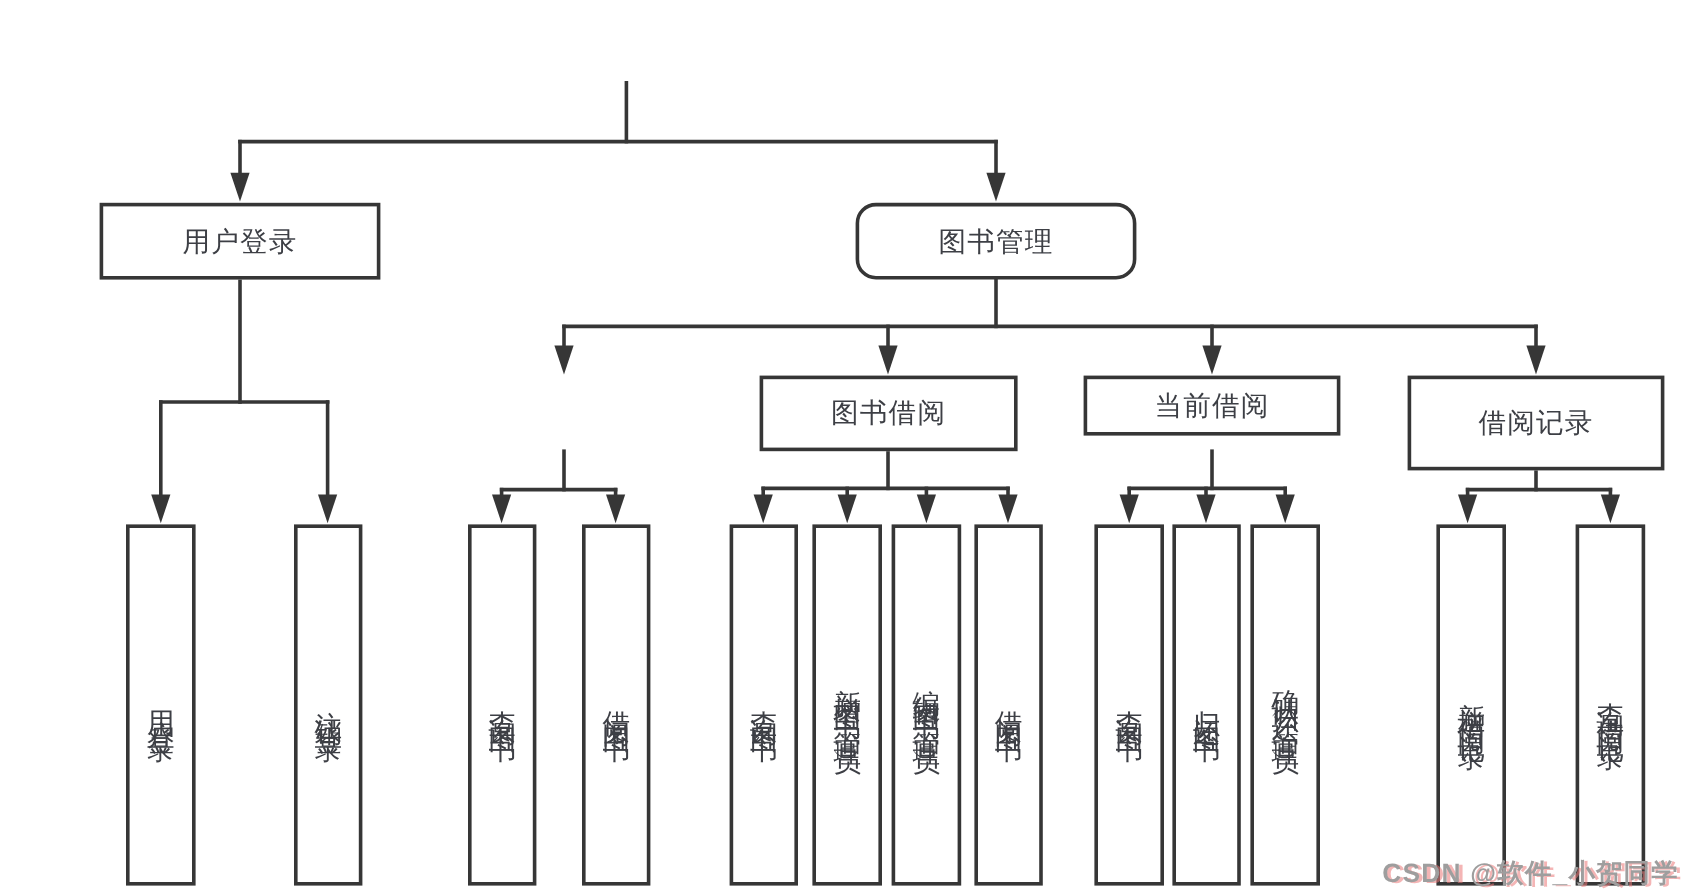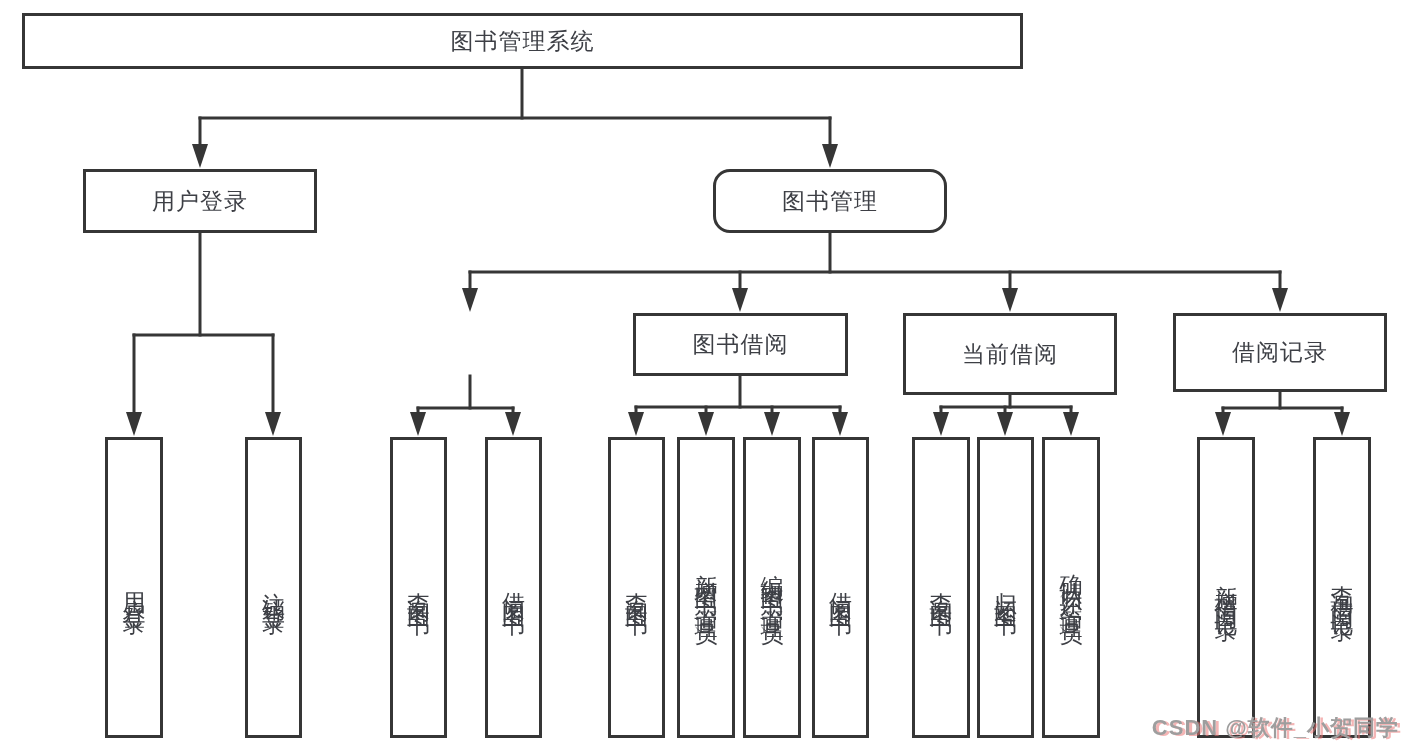--- a/index.html
+++ b/index.html
@@ -93,27 +93,26 @@
       <polygon points="764,412 780,412 772,436"></polygon>
       <polygon points="832,412 848,412 840,436"></polygon>
       <polygon points="933,412 949,412 941,436"></polygon>
       <polygon points="997,412 1013,412 1005,436"></polygon>
       <polygon points="1063,412 1079,412 1071,436"></polygon>
       <polygon points="1215,412 1231,412 1223,436"></polygon>
       <polygon points="1334,412 1350,412 1342,436"></polygon>
     </g>
   </svg>
 
-  <div class="node hnode" style="left:22px; top:13px; width:1001px; height:56px;">图书管理系统</div>
 
   <div class="node hnode" style="left:83px; top:169px; width:234px; height:64px;">用户登录</div>
   <div class="node hnode" style="left:713px; top:169px; width:234px; height:64px;border-radius:17px;">图书管理</div>
 
   <div class="node hnode" style="left:633px; top:313px; width:215px; height:63px;">图书借阅</div>
-  <div class="node hnode" style="left:903px; top:313px; width:214px; height:82px;">当前借阅</div>
+  <div class="node hnode" style="left:903px; top:313px; width:214px; height:50px;">当前借阅</div>
   <div class="node hnode" style="left:1173px; top:313px; width:214px; height:79px;">借阅记录</div>
 
   <div class="node vnode" style="left:105px; top:437px; width:58px; height:301px;">
     <span>用户登录</span>
   </div>
   <div class="node vnode" style="left:245px; top:437px; width:57px; height:301px;">
     <span>注销登录</span>
   </div>
 
   <div class="node vnode" style="left:390px; top:437px; width:57px; height:301px;">

